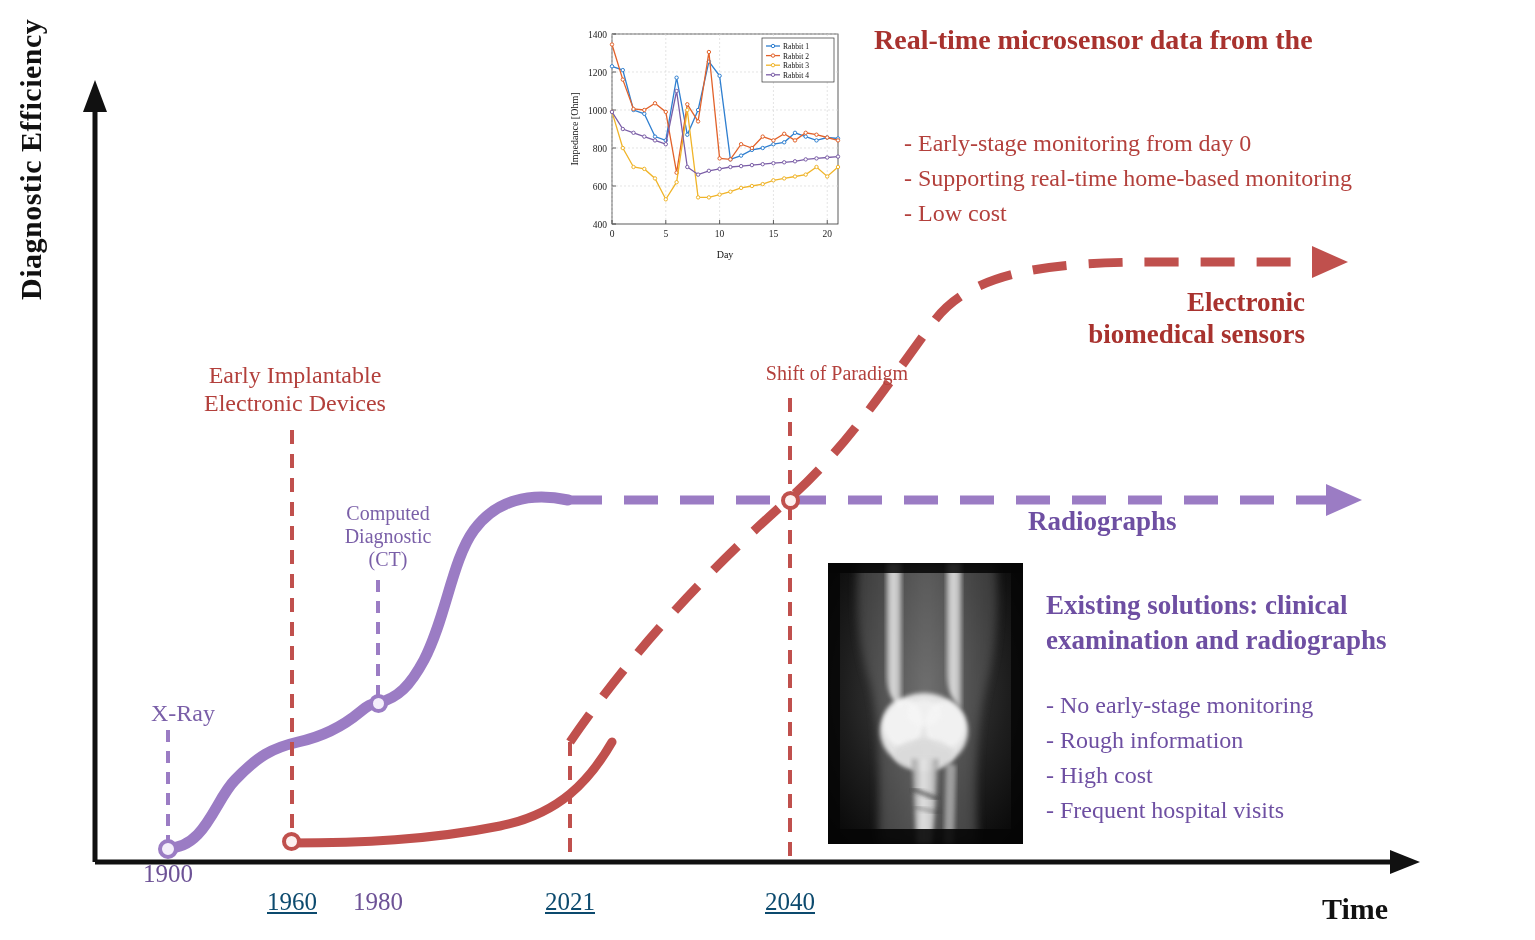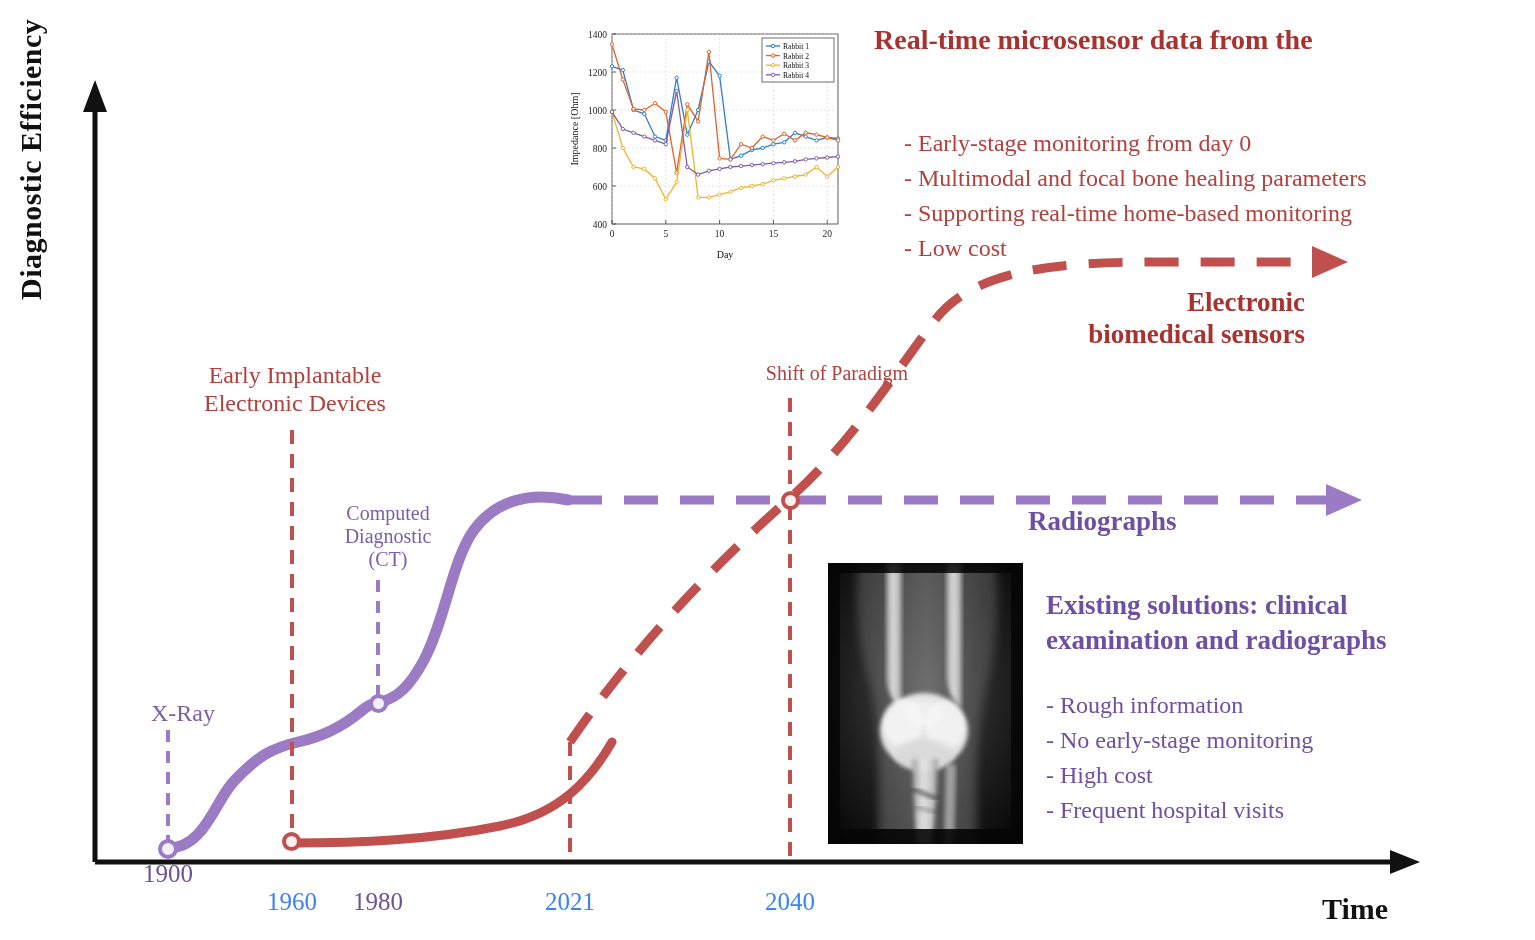--- a/index.html
+++ b/index.html
@@ -23,21 +23,21 @@
   #x-axis-title {
     left:1322px; top:892px;
     font-weight:bold; font-size:30px; color:#111;
   }
 
   
   .tick-label {
     font-size:25px; text-align:center; width:120px;
   }
   .tick-purple { color:#6d5296; }
-  .tick-red { color:#3b82f6; }
+  .tick-red { color:#0c4a6e;text-decoration:underline; }
 
   #label-xray { left:118px; top:700px; width:130px; text-align:center; color:#7a5fa8; font-size:24px; }
   #label-eied { left:170px; top:362px; width:250px; text-align:center; color:#b3403c; font-size:24px; line-height:1.15; }
   #label-ct { left:300px; top:502px; width:176px; text-align:center; color:#7a5fa8; font-size:20px; line-height:1.15; }
   #label-shift { left:688px; top:362px; width:220px; text-align:right; color:#b3403c; font-size:20px; }
 
   #label-ebs {
     left:985px; top:286px; width:320px; text-align:right;
     color:#a8322e; font-weight:bold; font-size:27px; line-height:1.2;
   }
@@ -154,32 +154,31 @@
   <div>biomedical sensors</div>
 </div>
 
 <div class="abs" id="label-radiographs">Radiographs</div>
 
 <div class="abs" id="rt-title">
   <div>Real-time microsensor data from the</div>
 </div>
 <div class="abs" id="rt-bullets">
   <div>- Early-stage monitoring from day 0</div>
-  <div>- Multimodal and focal bone healing parameters</div>
   <div>- Supporting real-time home-based monitoring</div>
   <div>- Low cost</div>
 </div>
 
 <div class="abs" id="rb-title">
   <div>Existing solutions: clinical</div>
   <div>examination and radiographs</div>
 </div>
 <div class="abs" id="rb-bullets">
+  <div>- No early-stage monitoring</div>
   <div>- Rough information</div>
-  <div>- No early-stage monitoring</div>
   <div>- High cost</div>
   <div>- Frequent hospital visits</div>
 </div>
 
 <div class="abs" id="inset-chart">
   <svg id="inset-svg" width="282" height="242" viewBox="0 0 282 242">
       <rect x="46" y="12" width="226" height="190" fill="#ffffff" stroke="#333" stroke-width="0.8"></rect>
       <line x1="46" y1="202" x2="50" y2="202" stroke="#333" stroke-width="0.8"></line>
       <text x="41" y="205.5" text-anchor="end" font-size="9.5" fill="#222" font-family="&quot;Liberation Serif&quot;, serif">400</text>
       <line x1="46" y1="164" x2="272" y2="164" stroke="#d8d8d8" stroke-width="0.7" stroke-dasharray="2 2"></line>

